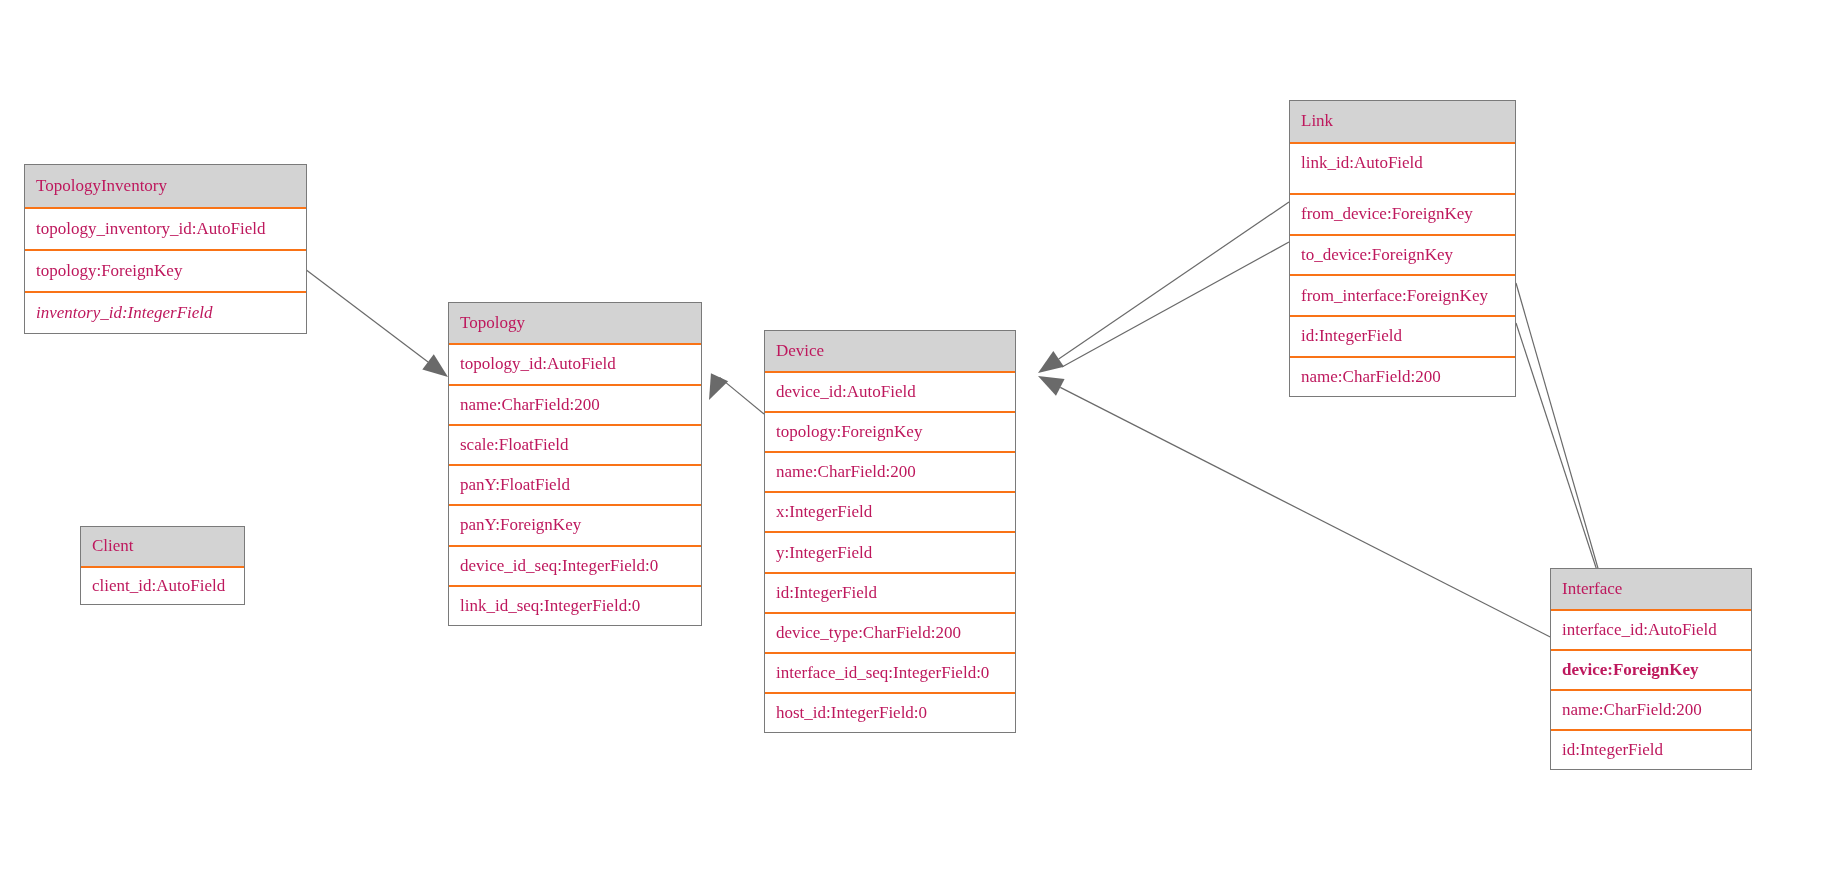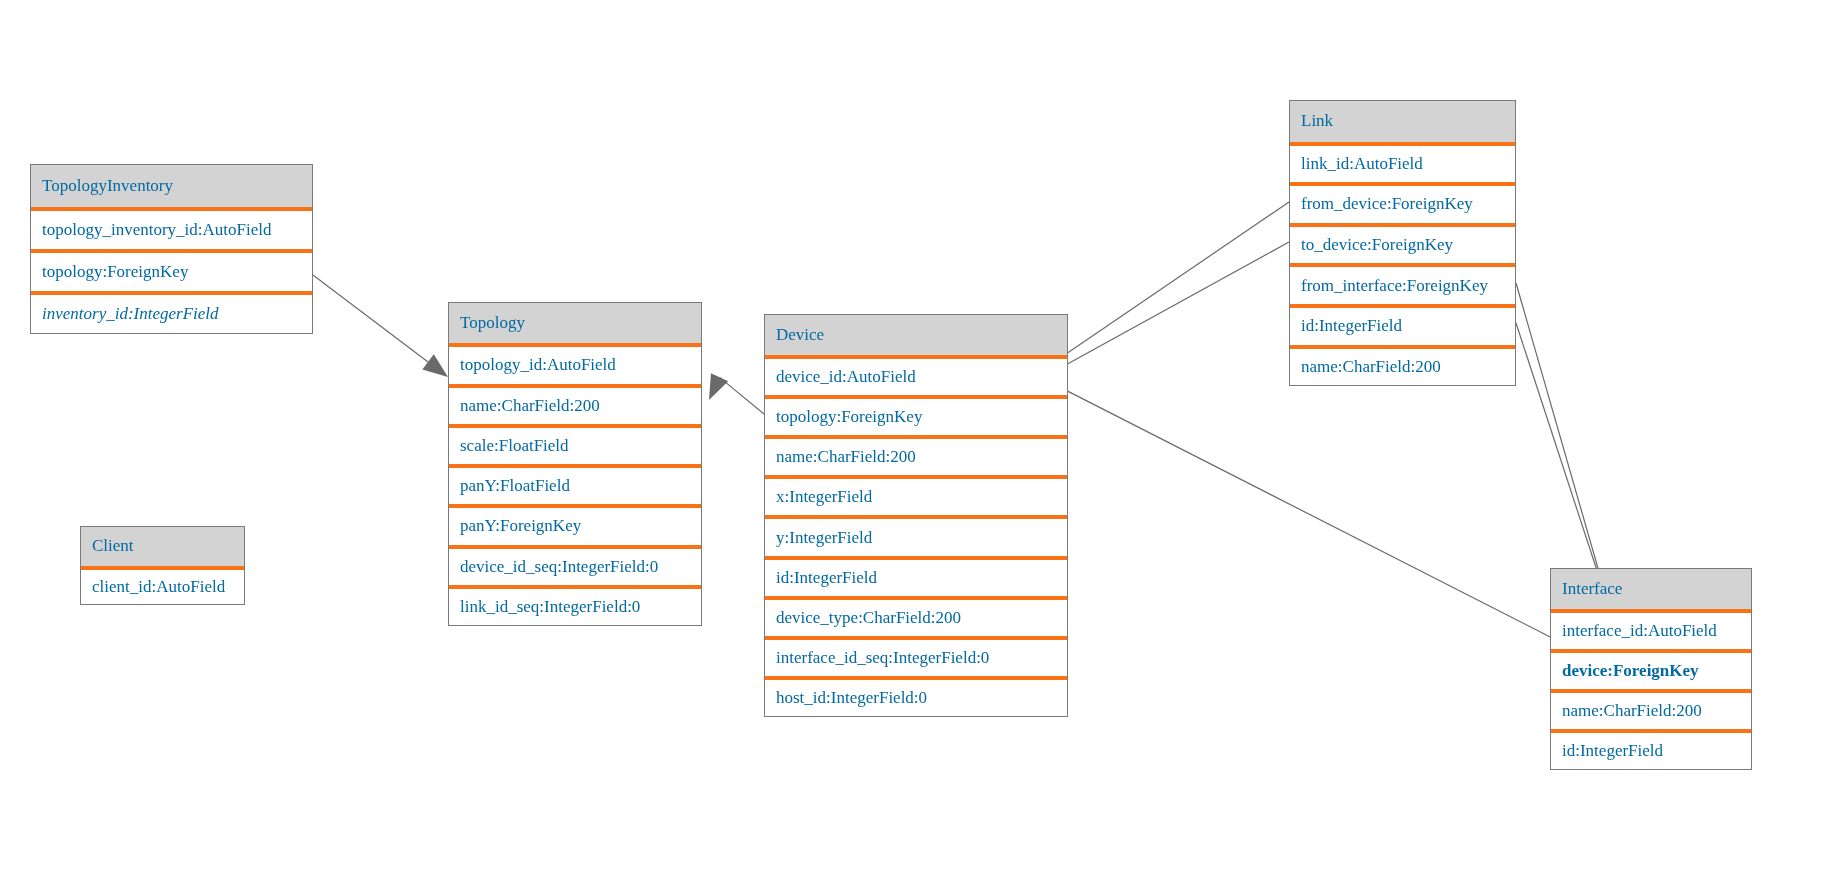--- a/index.html
+++ b/index.html
@@ -22,33 +22,33 @@
     width: 1824px;
     height: 874px;
     z-index: 1;
   }
   .entity {
     position: absolute;
     z-index: 2;
     background: #ffffff;
     border: 1.5px solid #7a7a7a;
     font-size: 17px;
-    color: #0369a1;
+    color: #be185d;
   }
   .entity-header {
     background: #d3d3d3;
     display: flex;
     align-items: center;
     padding-left: 11px;
     white-space: nowrap;
     overflow: hidden;
   }
   .entity-row {
     background: #ffffff;
-    border-top: 4px solid #f97316;
+    border-top: 2px solid #f97316;
     display: flex;
     align-items: center;
     padding-left: 11px;
     white-space: nowrap;
     overflow: hidden;
   }
 </style>
 </head>
 <body>
 
@@ -61,56 +61,56 @@
       <polygon points="1038,373 1053.3121189185738,351.0730983897985 1064.009694311853,366.7753874173608" fill="#6a6a6a"></polygon>
       <line x1="1289" y1="202" x2="1058.6609066152134" y2="358.9242429035796" stroke="#6a6a6a" stroke-width="1.2"></line>
       <line x1="1289" y1="242" x2="1062" y2="367" stroke="#6a6a6a" stroke-width="1.2"></line>
       <polygon points="1612,617 1595.9636356896758,595.5970791781459 1614.2243153798458,590.348500584564" fill="#6a6a6a"></polygon>
       <line x1="1516" y1="283" x2="1605.0939755347608" y2="592.972789881355" stroke="#6a6a6a" stroke-width="1.2"></line>
       <line x1="1516" y1="323" x2="1604" y2="592" stroke="#6a6a6a" stroke-width="1.2"></line>
       <polygon points="1038,376 1064.587905249446,378.8867446105384 1055.9611026104658,395.81536759730494" fill="#6a6a6a"></polygon>
       <line x1="1611" y1="668" x2="1060.274503929956" y2="387.3510561039217" stroke="#6a6a6a" stroke-width="1.2"></line>
     </svg>
 
-<div class="entity" style="left: 30px; top: 164px; width: 283px;">
+<div class="entity" style="left: 24px; top: 164px; width: 283px;">
       <div class="entity-header" style="height: 42px;">TopologyInventory</div>
       <div class="entity-row" style="height: 42px;">topology_inventory_id:AutoField</div>
       <div class="entity-row" style="height: 42px;">topology:ForeignKey</div>
       <div class="entity-row" style="height: 42px; font-style: italic;">inventory_id:IntegerField</div>
     </div>
     <div class="entity" style="left: 448px; top: 302px; width: 254px;">
       <div class="entity-header" style="height: 40.25px;">Topology</div>
       <div class="entity-row" style="height: 40.25px;">topology_id:AutoField</div>
       <div class="entity-row" style="height: 40.25px;">name:CharField:200</div>
       <div class="entity-row" style="height: 40.25px;">scale:FloatField</div>
       <div class="entity-row" style="height: 40.25px;">panY:FloatField</div>
       <div class="entity-row" style="height: 40.25px;">panY:ForeignKey</div>
       <div class="entity-row" style="height: 40.25px;">device_id_seq:IntegerField:0</div>
       <div class="entity-row" style="height: 40.25px;">link_id_seq:IntegerField:0</div>
     </div>
     <div class="entity" style="left: 80px; top: 526px; width: 165px;">
       <div class="entity-header" style="height: 38.5px;">Client</div>
       <div class="entity-row" style="height: 38.5px;">client_id:AutoField</div>
     </div>
-    <div class="entity" style="left: 764px; top: 314px; width: 304px; font-family: Liberation Serif, serif;">
+    <div class="entity" style="left: 764px; top: 330px; width: 252px; font-family: Liberation Serif, serif;">
       <div class="entity-header" style="height: 40.1px;">Device</div>
       <div class="entity-row" style="height: 40.1px;">device_id:AutoField</div>
       <div class="entity-row" style="height: 40.1px;">topology:ForeignKey</div>
       <div class="entity-row" style="height: 40.1px;">name:CharField:200</div>
       <div class="entity-row" style="height: 40.1px;">x:IntegerField</div>
       <div class="entity-row" style="height: 40.1px;">y:IntegerField</div>
       <div class="entity-row" style="height: 40.1px;">id:IntegerField</div>
       <div class="entity-row" style="height: 40.1px;">device_type:CharField:200</div>
       <div class="entity-row" style="height: 40.1px;">interface_id_seq:IntegerField:0</div>
       <div class="entity-row" style="height: 40.1px;">host_id:IntegerField:0</div>
     </div>
     <div class="entity" style="left: 1289px; top: 100px; width: 227px;">
       <div class="entity-header" style="height: 40.6px;">Link</div>
       <div class="entity-row" style="height: 40.6px;">link_id:AutoField</div>
-      <div class="entity-row" style="height: 40.6px;">from_device:ForeignKey</div>
+      <div class="entity-row" style="height: 40.6px; margin-top: 11px;">from_device:ForeignKey</div>
       <div class="entity-row" style="height: 40.6px;">to_device:ForeignKey</div>
       <div class="entity-row" style="height: 40.6px;">from_interface:ForeignKey</div>
       <div class="entity-row" style="height: 40.6px;">id:IntegerField</div>
       <div class="entity-row" style="height: 40.6px;">name:CharField:200</div>
     </div>
     <div class="entity" style="left: 1550px; top: 568px; width: 202px;">
       <div class="entity-header" style="height: 40px;">Interface</div>
       <div class="entity-row" style="height: 40px;">interface_id:AutoField</div>
       <div class="entity-row" style="height: 40px; font-weight: bold;">device:ForeignKey</div>
       <div class="entity-row" style="height: 40px;">name:CharField:200</div>

